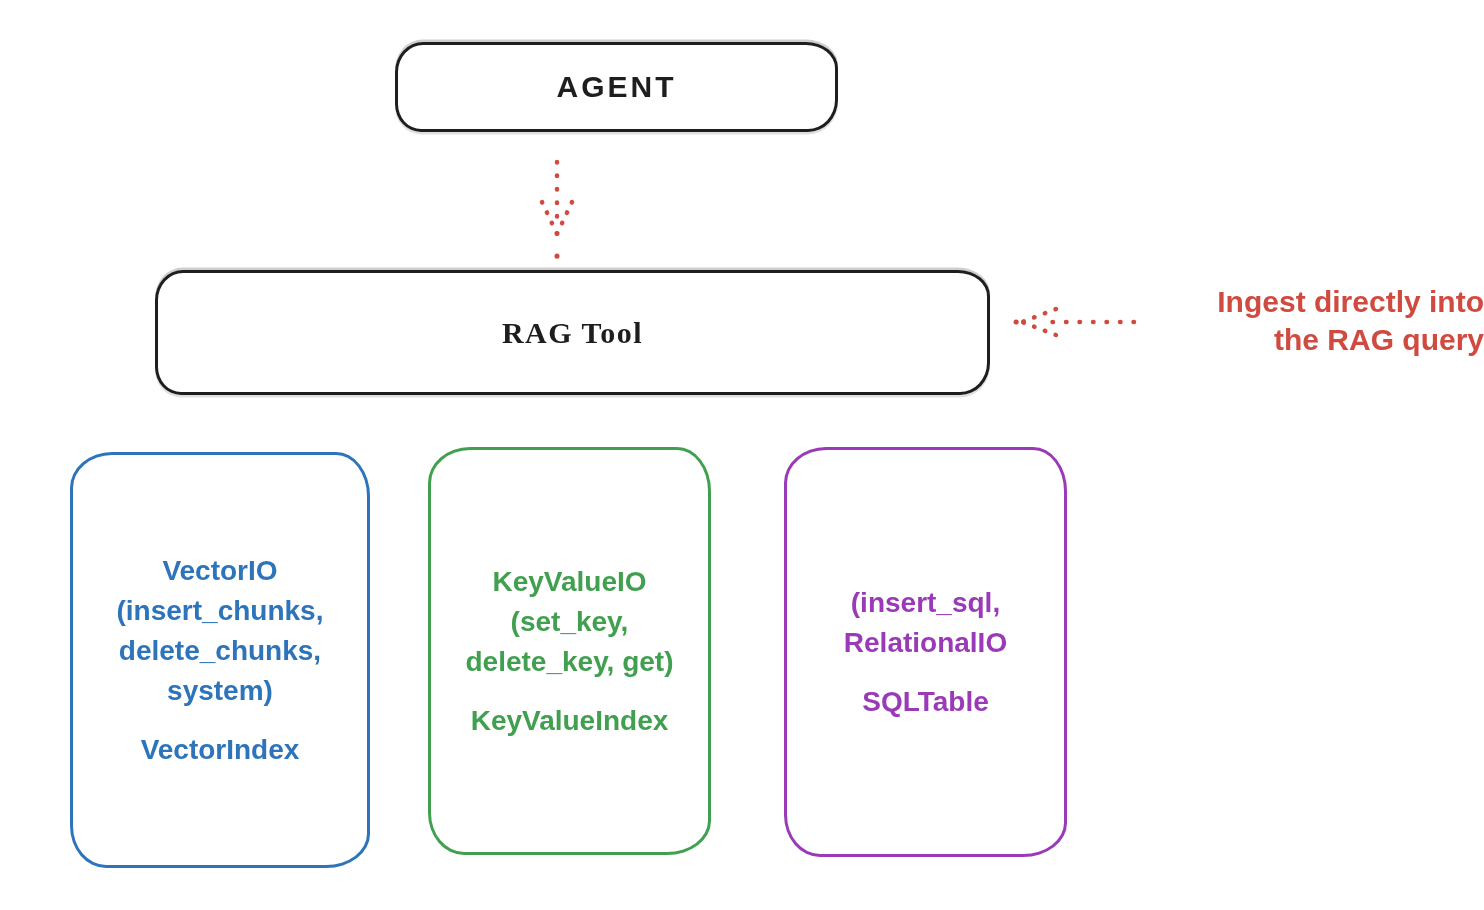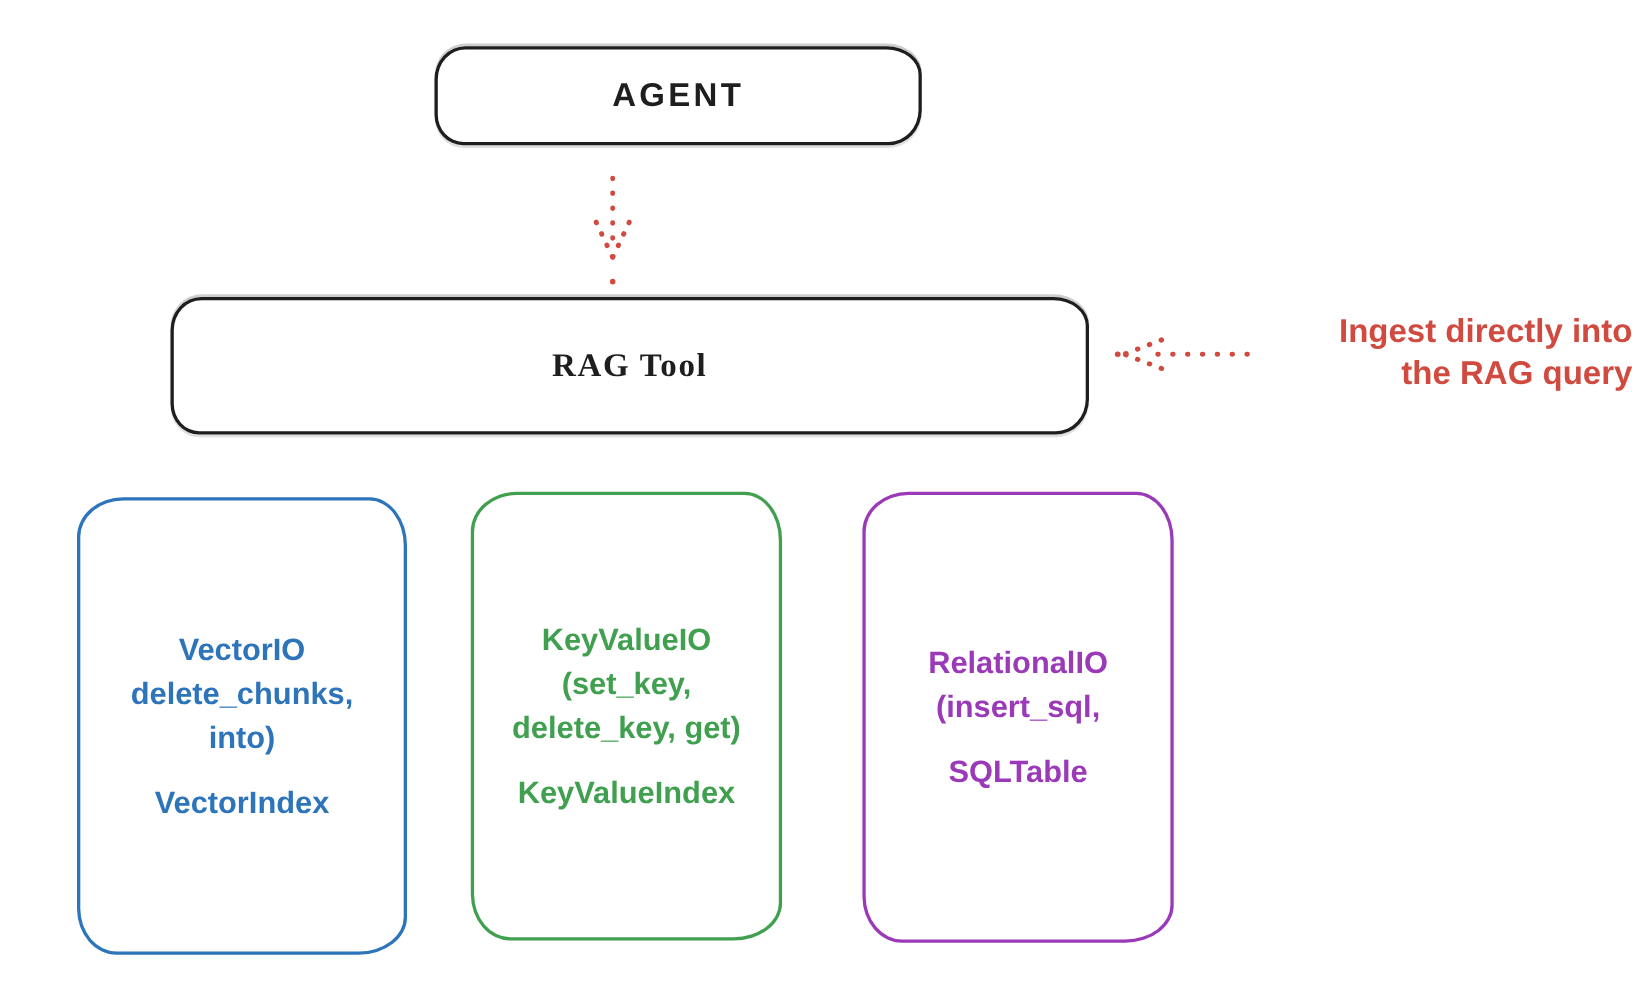--- a/index.html
+++ b/index.html
@@ -116,31 +116,32 @@
     <line class="tip" x1="4" y1="18" x2="4.2" y2="18"></line>
   </svg>
 
   <div class="annotation">
     <div>Ingest directly into</div>
     <div>the RAG query</div>
   </div>
 
   <div class="panel panel-vector">
     <div class="io-line">VectorIO</div>
+    <div class="io-line">(insert_chunks,</div>
     <div class="io-line">delete_chunks,</div>
-    <div class="io-line">into)</div>
+    <div class="io-line">system)</div>
     <div class="index-label">VectorIndex</div>
   </div>
 
   <div class="panel panel-keyvalue">
     <div class="io-line">KeyValueIO</div>
     <div class="io-line">(set_key,</div>
     <div class="io-line">delete_key, get)</div>
     <div class="index-label">KeyValueIndex</div>
   </div>
 
   <div class="panel panel-relational">
+    <div class="io-line">(insert_sql,</div>
     <div class="io-line">RelationalIO</div>
-    <div class="io-line">(insert_sql,</div>
     <div class="index-label">SQLTable</div>
   </div>
 
 </div>
 
 </body></html>

